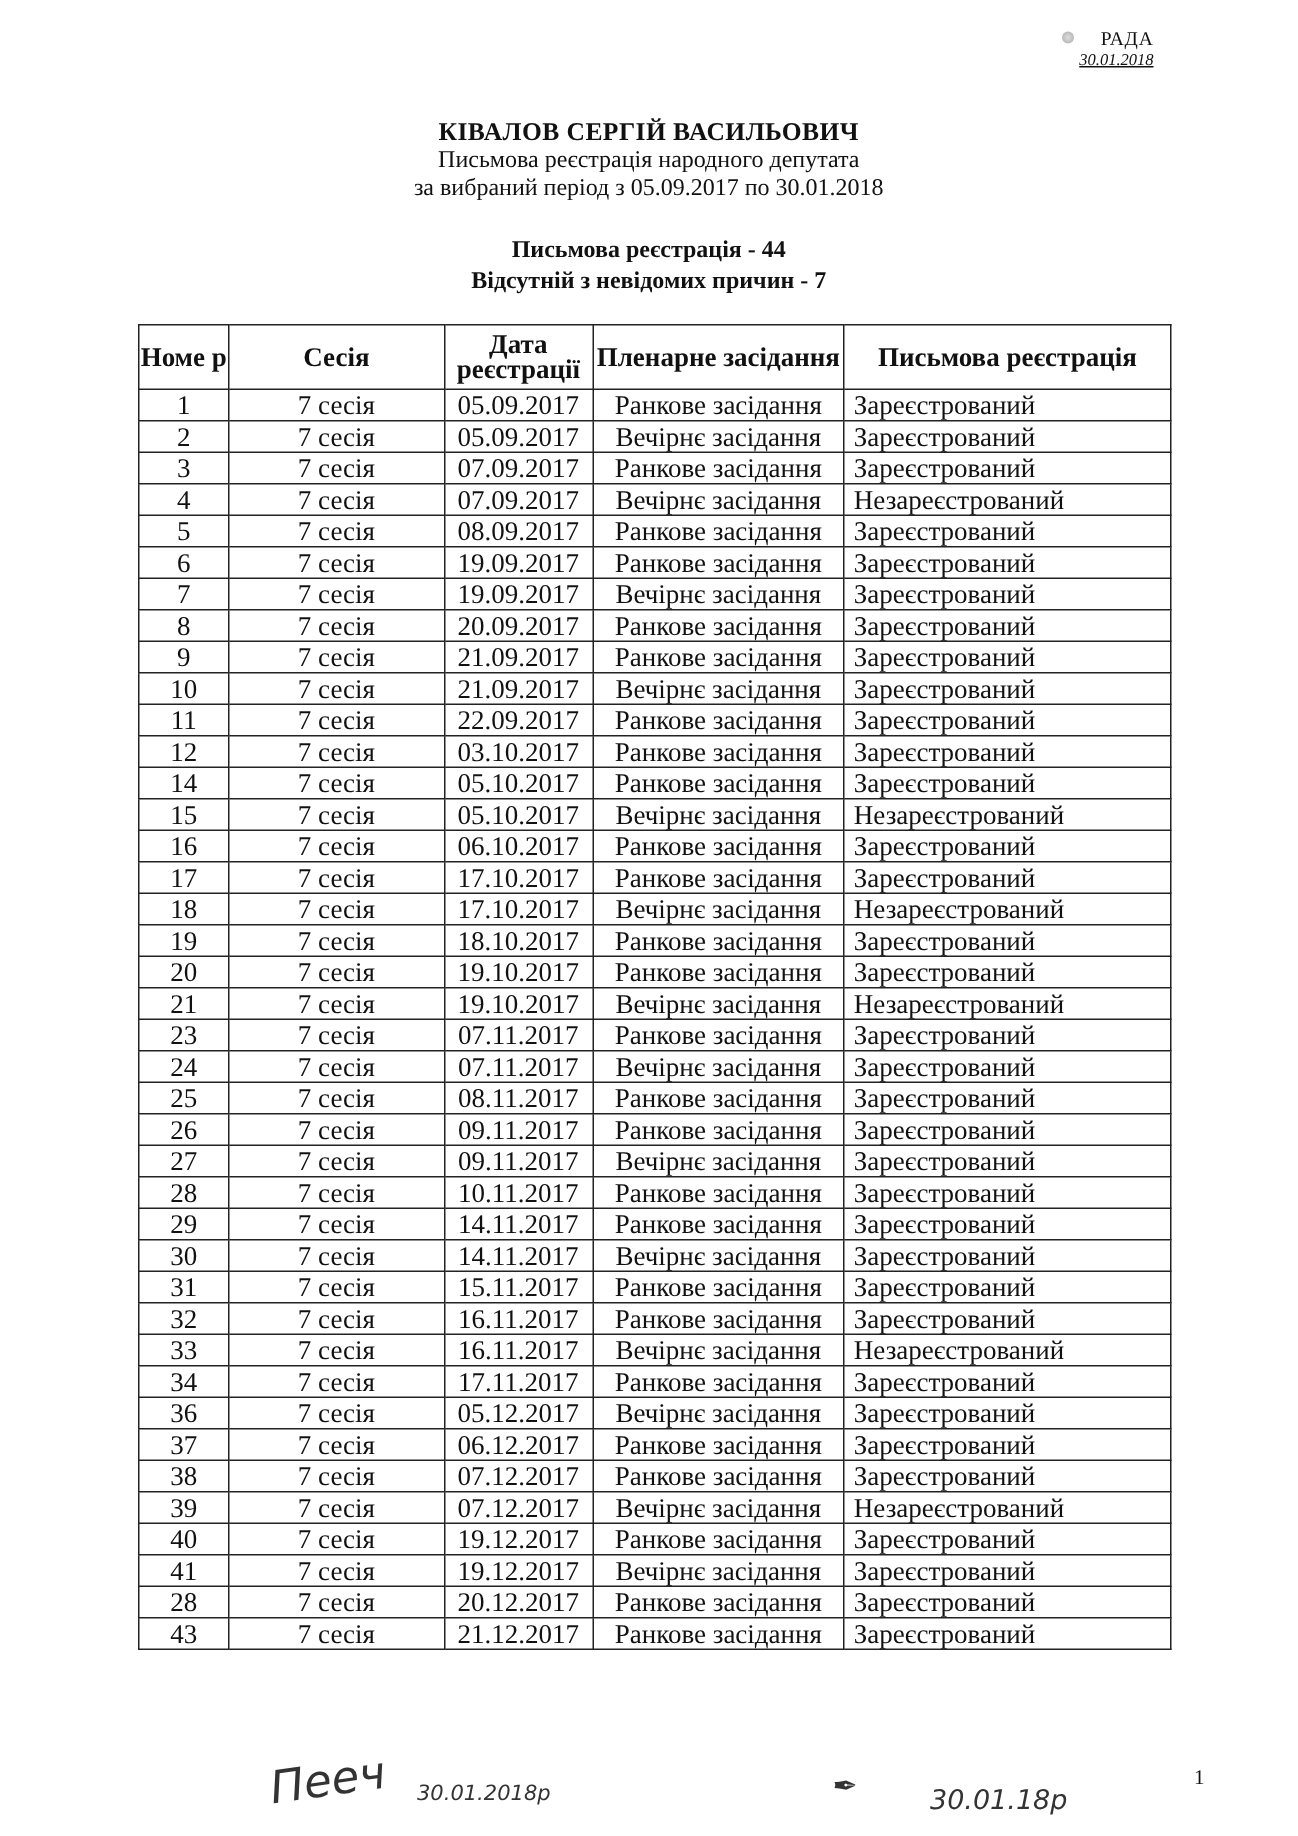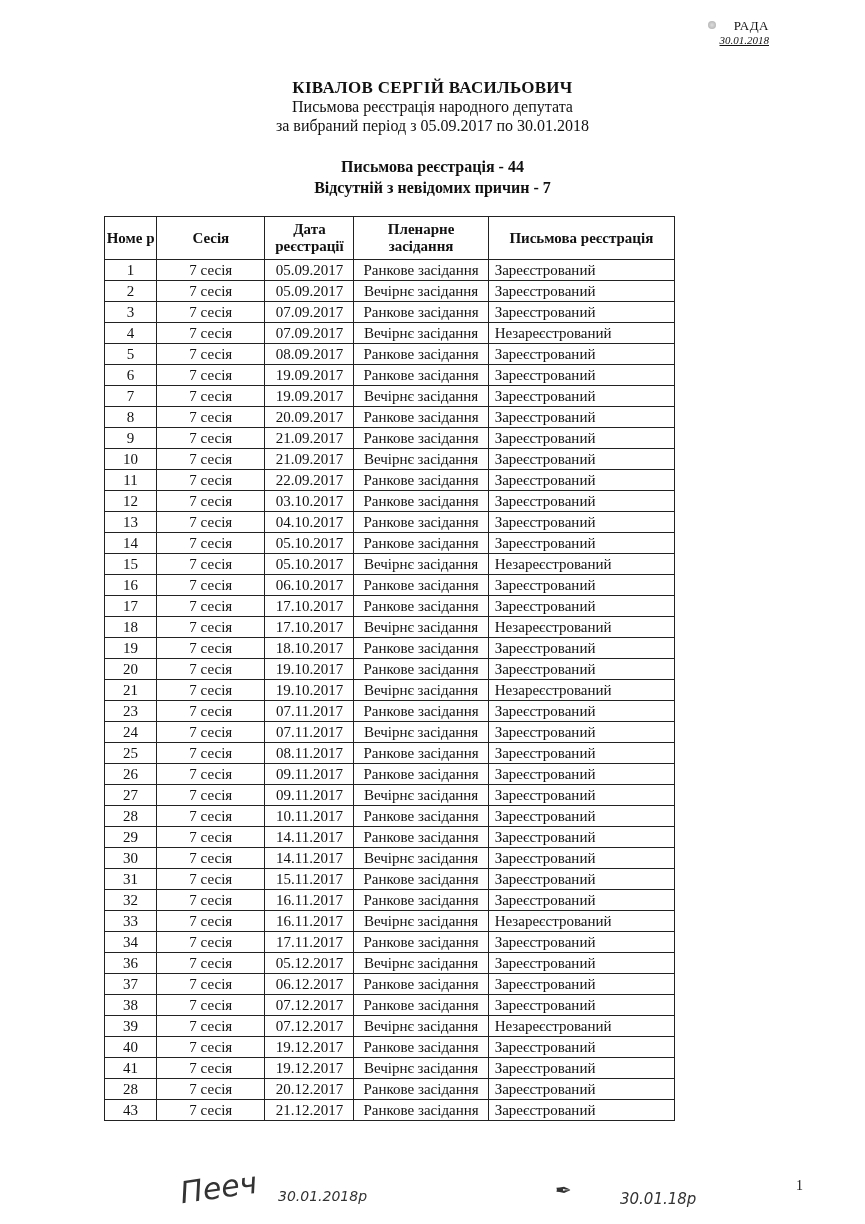--- a/index.html
+++ b/index.html
@@ -9,33 +9,33 @@
   .stamp-title { font-size:13px; font-weight:normal; letter-spacing:0.5px; position:relative; }
   .stamp-dot { position:absolute; left:-12px; top:3px; width:8px; height:8px; border-radius:50%;
                background:radial-gradient(circle,#ddd,#aaa); }
   .stamp-date { font-size:11px; font-style:italic; text-decoration:underline; }
   .head { position:absolute; left:0; width:865px; text-align:center; }
   .name { top:78px; font-size:17px; font-weight:bold; letter-spacing:0.3px; }
   .sub1 { top:98px; font-size:16px; }
   .sub2 { top:117px; font-size:16px; }
   .sum1 { top:158px; font-size:16px; font-weight:bold; }
   .sum2 { top:179px; font-size:16px; font-weight:bold; }
-  table { position:absolute; left:104px; top:216px; width:571px; border-collapse:collapse;
-          font-size:15px; }
+  table { position:absolute; left:92px; top:216px; width:689px; border-collapse:collapse;
+          font-size:18px; }
   th, td { border:1px solid #222; padding:0; line-height:19px; height:20px; }
   th { font-weight:bold; height:42px; line-height:17px; }
   td.c1, td.c2, td.c3, td.c4 { text-align:center; }
   td.c5 { text-align:left; padding-left:6px; }
   col.k1 { width:60px; } col.k2 { width:144px; } col.k3 { width:99px; } col.k4 { width:168px; } col.k5 { width:218px; }
   .page-num { position:absolute; right:62px; top:1178px; font-size:14px; }
   .sig { position:absolute; font-family:"DejaVu Sans", sans-serif; font-style:italic; color:#333; }
   .sig1 { left:180px; top:1170px; font-size:30px; transform:rotate(-8deg); }
   .sig1-date { left:278px; top:1188px; font-size:14px; }
   .sig2 { left:555px; top:1178px; font-size:20px; }
-  .sig2-date { left:620px; top:1190px; font-size:15px; }
+  .sig2-date { left:620px; top:1190px; font-size:18px; }
 </style>
 </head>
 <body>
 
 <div class="stamp">
   <div class="stamp-title">
     <span class="stamp-dot"></span>
     <span>РАДА</span>
   </div>
   <div class="stamp-date">30.01.2018</div>
@@ -143,27 +143,20 @@
         <td class="c5">Зареєстрований</td>
       </tr>
       <tr>
         <td class="c1">12</td>
         <td class="c2">7 сесія</td>
         <td class="c3">03.10.2017</td>
         <td class="c4">Ранкове засідання</td>
         <td class="c5">Зареєстрований</td>
       </tr>
       <tr>
-        <td class="c1">13</td>
-        <td class="c2">7 сесія</td>
-        <td class="c3">04.10.2017</td>
-        <td class="c4">Ранкове засідання</td>
-        <td class="c5">Зареєстрований</td>
-      </tr>
-      <tr>
         <td class="c1">14</td>
         <td class="c2">7 сесія</td>
         <td class="c3">05.10.2017</td>
         <td class="c4">Ранкове засідання</td>
         <td class="c5">Зареєстрований</td>
       </tr>
       <tr>
         <td class="c1">15</td>
         <td class="c2">7 сесія</td>
         <td class="c3">05.10.2017</td>

